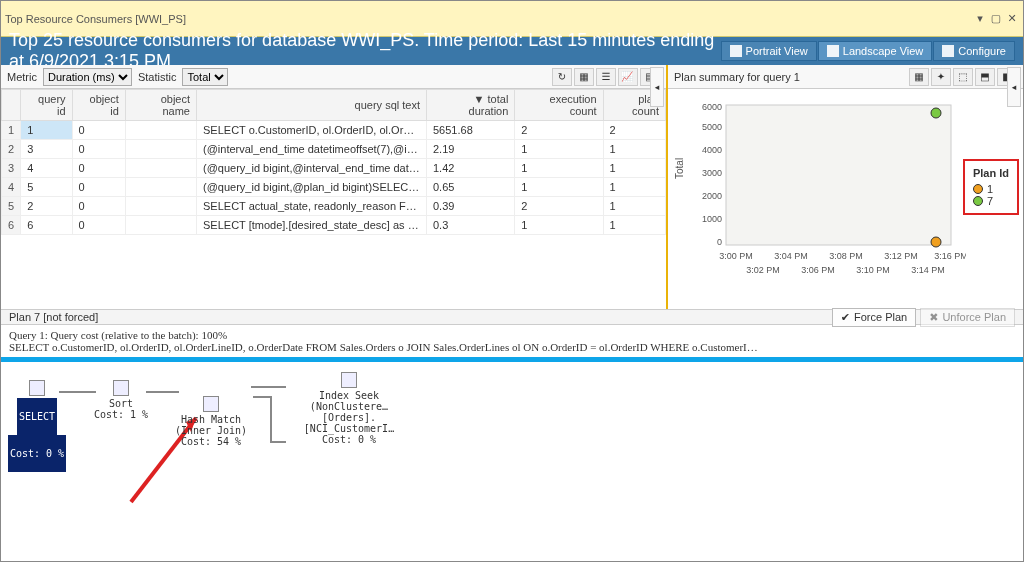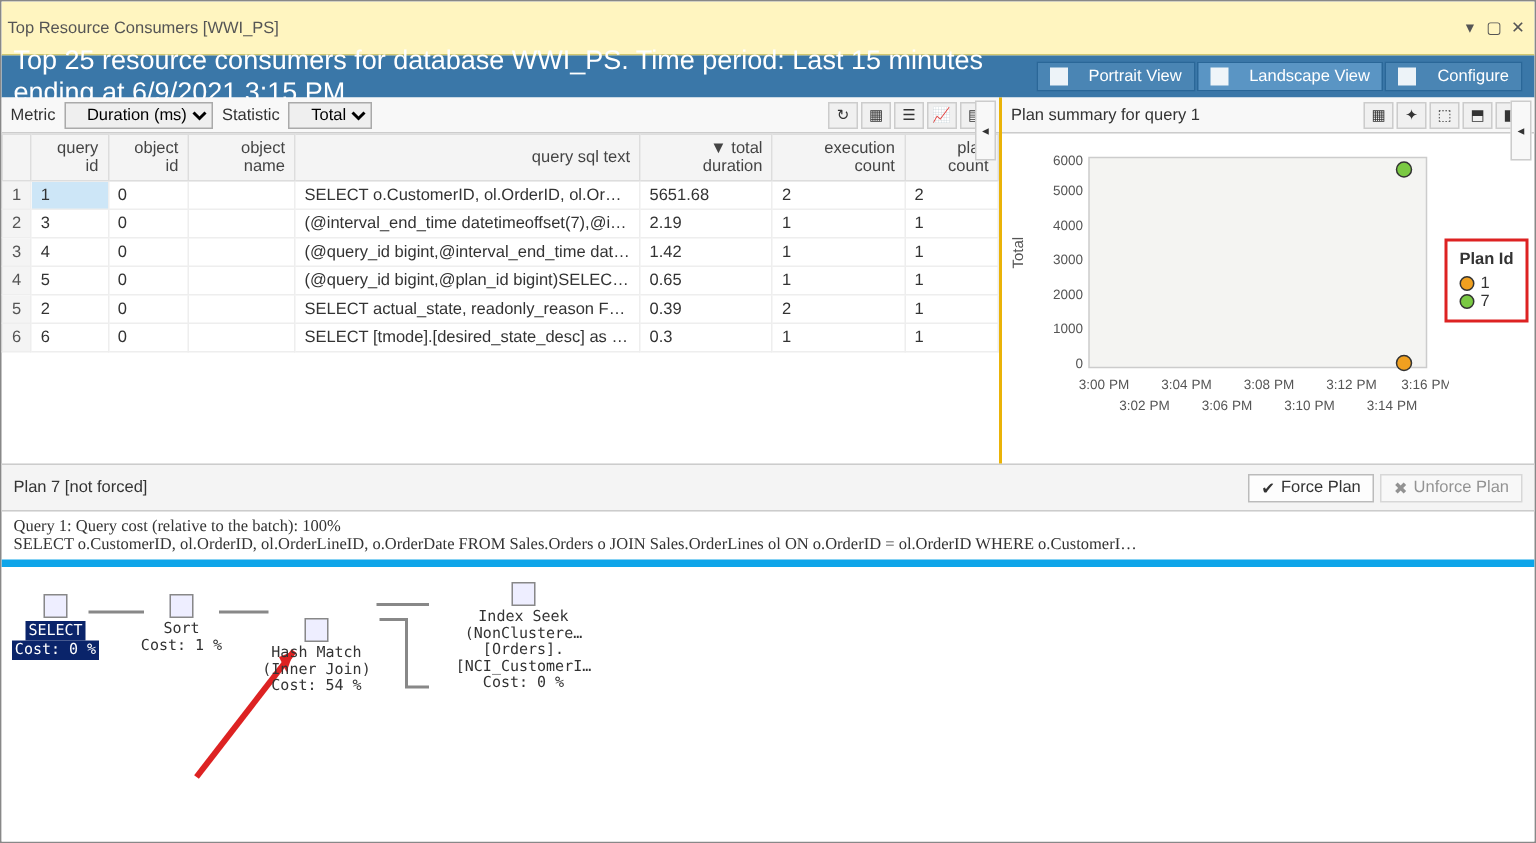--- a/index.html
+++ b/index.html
@@ -4,54 +4,54 @@
 <style>
 * { box-sizing: border-box; margin: 0; padding: 0; }
 body { font-family: "Segoe UI", Tahoma, sans-serif; font-size: 11px; color: #333; background: #fff; width: 1024px; height: 562px; overflow: hidden; border: 1px solid #888; }
 .titlebar { background: #fff5c0; border-bottom: 1px solid #d0c870; height: 36px; display: flex; align-items: center; padding: 0 4px; }
 .titlebar-text { flex: 1; font-size: 11px; color: #555; }
 .titlebar-icons { display: flex; gap: 2px; }
 .titlebar-icons span { width: 14px; height: 14px; display: flex; align-items: center; justify-content: center; color: #555; cursor: pointer; }
 .header { background: #3a77a8; color: #fff; height: 28px; display: flex; align-items: center; padding: 0 8px; }
 .header-title { flex: 1; font-size: 18px; }
 .header-buttons { display: flex; gap: 1px; }
-.hbtn { background: #4a85b4; border: 1px solid #2a6798; color: #fff; padding: 3px 8px; font-size: 11px; display: flex; align-items: center; gap: 14px; cursor: pointer; text-align: right; }
+.hbtn { background: #4a85b4; border: 1px solid #2a6798; color: #fff; padding: 3px 8px; font-size: 11px; display: flex; align-items: center; gap: 4px; cursor: pointer; text-align: right; }
 .hbtn.active { background: #5a95c4; }
 .hbtn-ico { width: 12px; height: 12px; background: currentColor; opacity: 0.9; }
 .mainrow { display: flex; height: 244px; }
 .leftpane { flex: 1; border-right: 2px solid #eab308; display: flex; flex-direction: column; position: relative; }
 .rightpane { width: 355px; display: flex; flex-direction: column; position: relative; }
 .toolbar { height: 24px; border-bottom: 1px solid #ccc; display: flex; align-items: center; padding: 0 6px; gap: 6px; background: #f8f8f8; }
 .toolbar label { font-size: 11px; }
-.toolbar select { font-size: 11px; height: 18px; border: 1px solid #aaa; padding-left: 10px; }
+.toolbar select { font-size: 11px; height: 18px; border: 1px solid #aaa; }
 .tb-icons { margin-left: auto; display: flex; gap: 2px; }
 .tb-icon { width: 20px; height: 18px; border: 1px solid #ccc; background: #f0f0f0; display: flex; align-items: center; justify-content: center; cursor: pointer; font-size: 10px; }
 table.grid { border-collapse: collapse; width: 100%; font-size: 11px; }
 table.grid th { background: #f4f4f4; border: 1px solid #ddd; padding: 3px 6px; text-align: right; font-weight: normal; color: #444; }
 table.grid td { border: 1px solid #eee; padding: 3px 6px; white-space: nowrap; overflow: hidden; text-overflow: ellipsis; max-width: 230px; }
 table.grid tr.sel td.cell-qid { background: #cde6f7; border: 1px dotted #3a77a8; }
 .rownum { width: 18px; text-align: center; background: #f4f4f4; border-right: 1px solid #ddd; color: #555; }
 .chart-area { flex: 1; position: relative; padding: 6px 10px 6px 28px; }
 .chart-svg { width: 270px; height: 200px; }
 .legend { position: absolute; right: 4px; top: 70px; border: 2px solid #d22; padding: 6px 8px; background: #fff; font-size: 11px; }
 .legend-title { font-weight: bold; margin-bottom: 4px; }
 .legend-item { display: flex; align-items: center; gap: 4px; }
 .dot { width: 10px; height: 10px; border-radius: 50%; border: 1px solid #333; }
 .yaxis-label { position: absolute; left: 6px; top: 90px; transform: rotate(-90deg); transform-origin: left top; font-size: 10px; color: #555; }
 .xtick { font-size: 9px; fill: #555; text-anchor: middle; }
-.planbar { height: 32px; background: #f4f4f4; border-top: 1px solid #ccc; border-bottom: 1px solid #ccc; display: flex; align-items: center; padding: 0 8px; }
+.planbar { height: 16px; background: #f4f4f4; border-top: 1px solid #ccc; border-bottom: 1px solid #ccc; display: flex; align-items: center; padding: 0 8px; }
 .planbar-title { flex: 1; font-size: 11px; }
 .planbar-buttons { display: flex; gap: 4px; }
 .pbtn { border: 1px solid #bbb; background: #fdfdfd; padding: 2px 8px; font-size: 11px; display: flex; align-items: center; gap: 4px; cursor: pointer; }
 .pbtn.dis { opacity: 0.5; }
 .querytext { padding: 4px 8px; font-family: Liberation Serif, serif; font-size: 11px; color: #333; border-bottom: 5px solid #0ea5e9; white-space: nowrap; overflow: hidden; }
 .planarea { position: relative; height: 230px; background: #fff; font-family: Consolas, monospace; font-size: 10px; }
 .node { position: absolute; text-align: center; width: 140px; }
 .node-icon { width: 16px; height: 16px; border: 1px solid #888; margin: 0 auto 2px; background: #eef; }
-.node-select { background: #0a246a; color: #fff; padding: 1px 2px; display: inline-block; }
+.node-select { background: #0a246a; color: #fff; padding: 13px 2px; display: inline-block; }
 .expander { position: absolute; right: 2px; top: 2px; width: 14px; height: 40px; border: 1px solid #ccc; background: #f8f8f8; font-size: 9px; writing-mode: vertical-rl; display: flex; align-items: center; justify-content: center; cursor: pointer; }
 </style>
 </head>
 <body>
 
 <div class="titlebar">
   <span class="titlebar-text">Top Resource Consumers [WWI_PS]</span>
   <div class="titlebar-icons">
     <span>▾</span>
     <span>▢</span>

